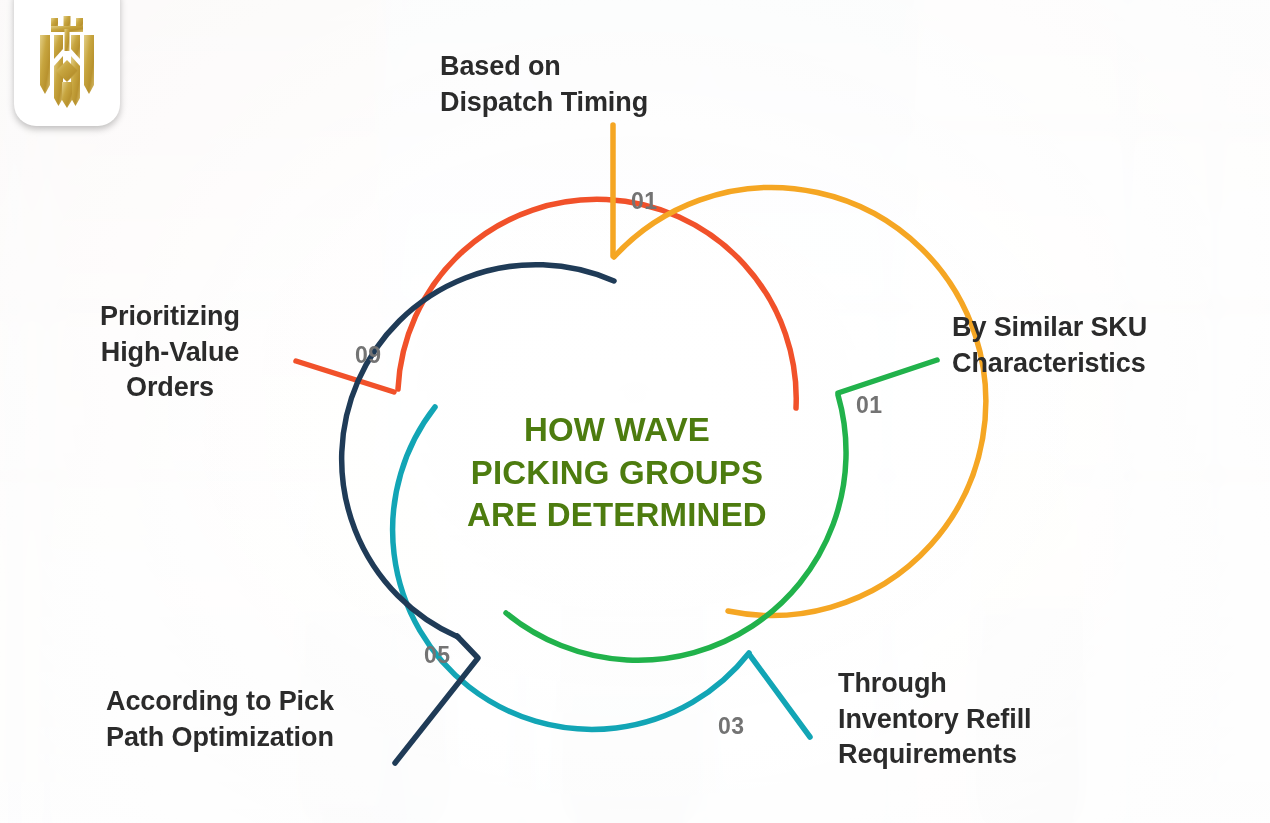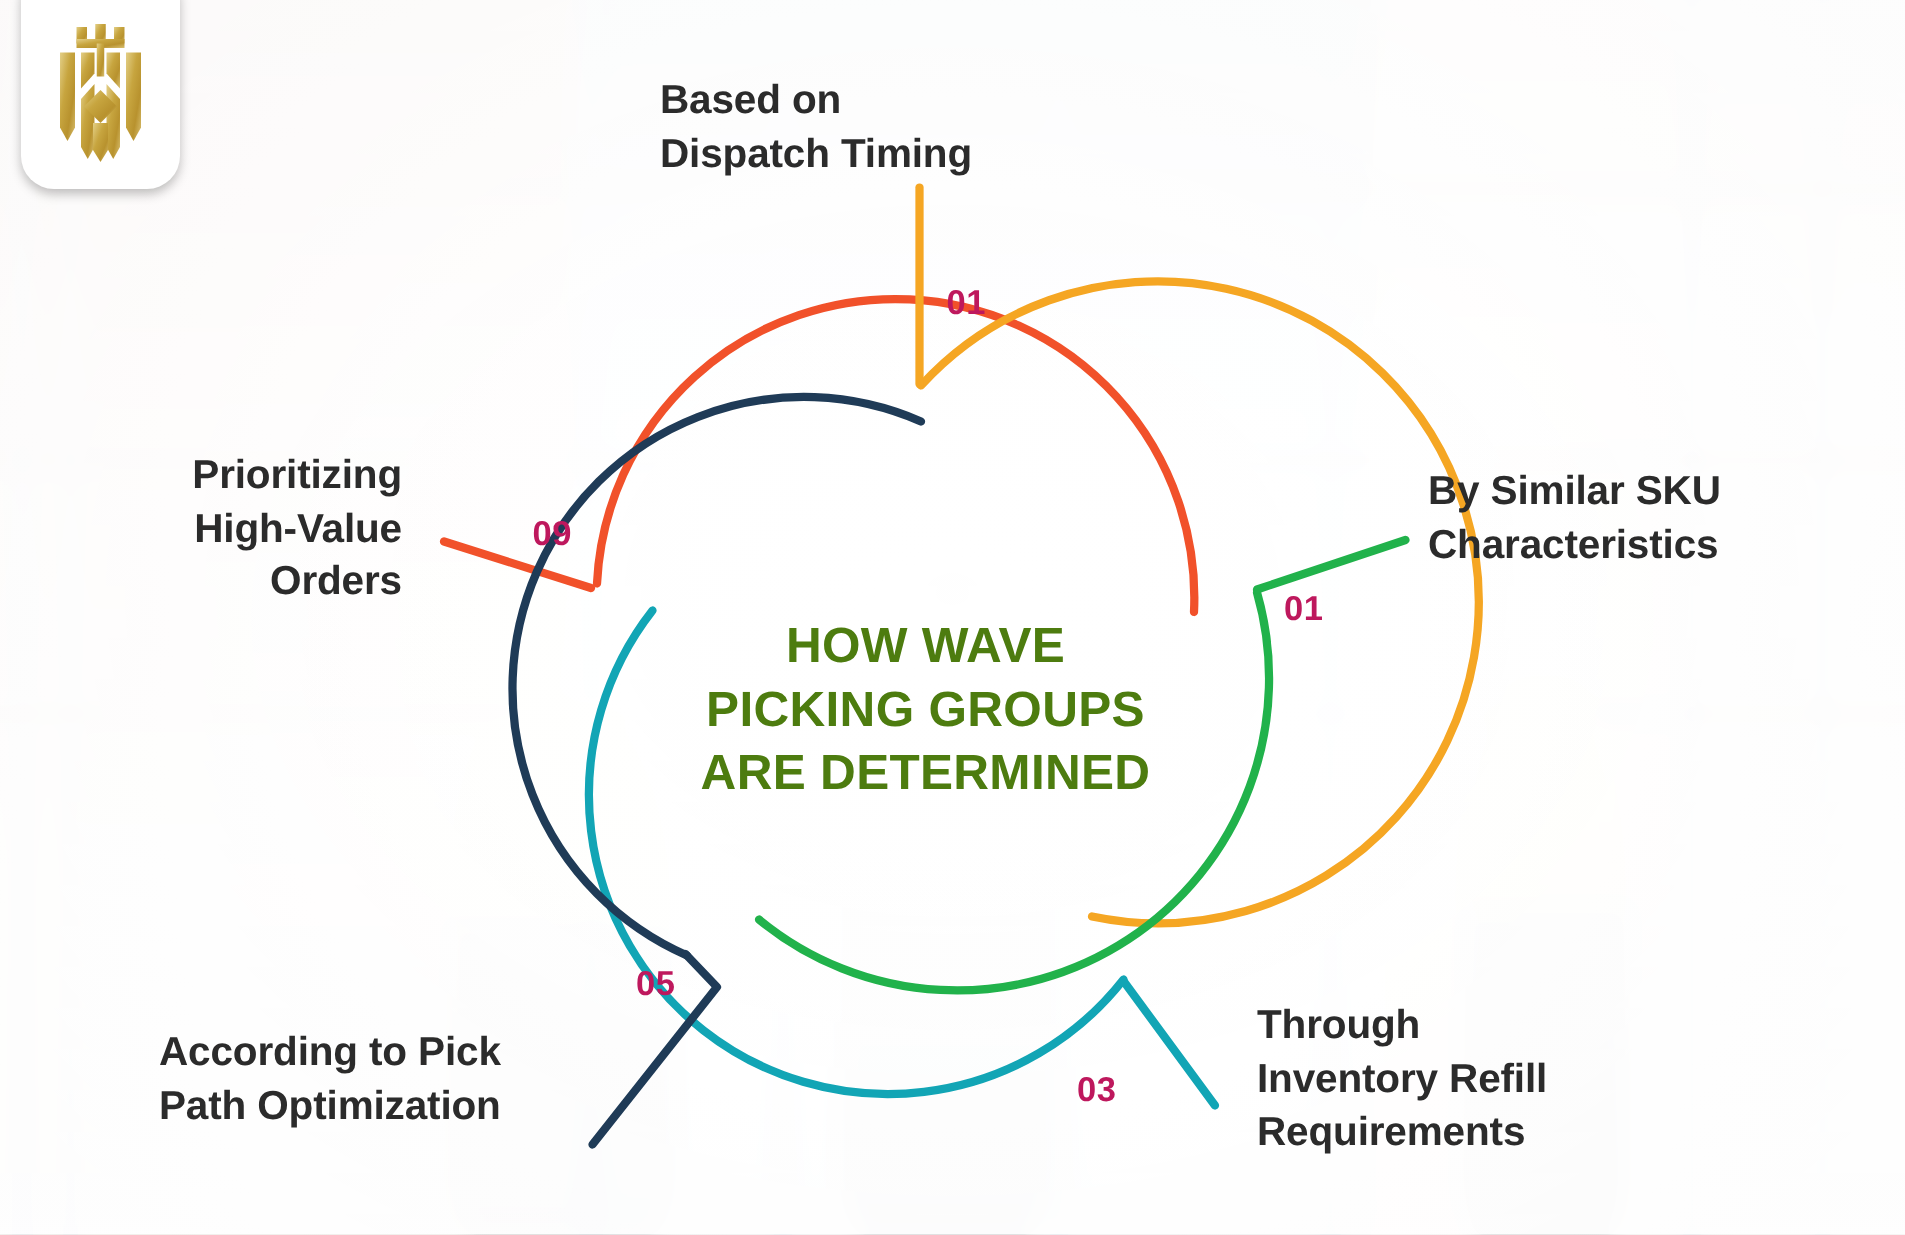--- a/index.html
+++ b/index.html
@@ -93,25 +93,25 @@
     font-size:27px;
     font-weight:700;
     line-height:1.32;
     letter-spacing:-.1px;
     white-space:pre-line;
   }
   .lbl-01 { left:440px; top:49px;  width:360px; text-align:left; }
   .lbl-02 { left:952px; top:310px; width:330px; text-align:left; }
   .lbl-03 { left:838px; top:666px; width:300px; text-align:left; }
   .lbl-04 { left:106px; top:684px; width:320px; text-align:left; }
-  .lbl-05 { left:48px;  top:299px; width:220px; text-align:right; }
+  .lbl-05 { left:60px;  top:299px; width:220px; text-align:center; }
 
   .node-num {
     position:absolute;
-    color:#be185d;
+    color:#737373;
     font-size:23px;
     font-weight:700;
     letter-spacing:.4px;
   }
   .num-01 { left:631px; top:188px; }
   .num-02 { left:856px; top:392px; }
   .num-03 { left:718px; top:713px; }
   .num-04 { left:424px; top:642px; }
   .num-05 { left:355px; top:342px; }
 

